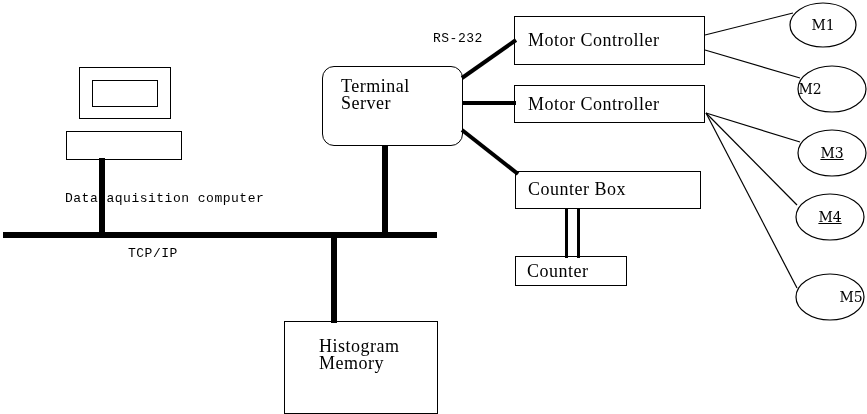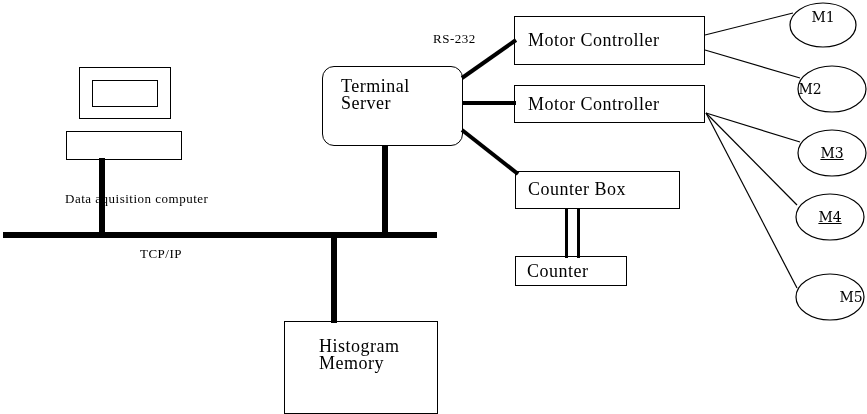--- a/index.html
+++ b/index.html
@@ -33,21 +33,21 @@
     color: #000000;
     font-family: Liberation Serif, serif;
     font-size: 18px;
     line-height: 17px;
     white-space: pre;
     letter-spacing: 0.5px;
   }
   .free-label {
     position: absolute;
     color: #000000;
-    font-family: Liberation Serif, serif;
+    font-family: Liberation Mono, monospace;
     font-size: 13px;
     line-height: 16px;
     white-space: pre;
     letter-spacing: 0.5px;
   }
   .ellipse-label {
     position: absolute;
     color: #000000;
     font-family: "DejaVu Serif", "Liberation Serif", serif;
     font-size: 14px;
@@ -99,42 +99,42 @@
   <div class="node-box" style="left:66px; top:131px; width:116px; height:29px;"></div>
   <div class="free-label" style="left:65px; top:191px;">Data aquisition computer</div>
 
   <div class="node-box" style="left:322px; top:66px; width:141px; height:80px;border-radius:12px;">
     <div class="node-label" style="left:18px; top:11px;">Terminal</div>
     <div class="node-label" style="left:18px; top:28px;text-align:center;">Server</div>
   </div>
 
   <div class="free-label" style="left:433px; top:31px;">RS-232</div>
 
-  <div class="free-label" style="left:140px; top:246px;">TCP/IP</div>
+  <div class="free-label" style="left:128px; top:246px;">TCP/IP</div>
 
   <div class="node-box" style="left:514px; top:16px; width:191px; height:49px;">
     <div class="node-label" style="left:13px; top:15px;">Motor Controller</div>
   </div>
 
   <div class="node-box" style="left:514px; top:85px; width:191px; height:38px;">
     <div class="node-label" style="left:13px; top:10px;">Motor Controller</div>
   </div>
 
-  <div class="node-box" style="left:515px; top:171px; width:165px; height:38px;">
+  <div class="node-box" style="left:515px; top:171px; width:186px; height:38px;">
     <div class="node-label" style="left:12px; top:9px;">Counter Box</div>
   </div>
 
   <div class="node-box" style="left:284px; top:321px; width:154px; height:93px;">
     <div class="node-label" style="left:34px; top:16px;">Histogram</div>
     <div class="node-label" style="left:34px; top:33px;">Memory</div>
   </div>
 
   <div class="node-box" style="left:515px; top:256px; width:112px; height:30px;">
     <div class="node-label" style="left:11px; top:6px;">Counter</div>
   </div>
 
-  <div class="ellipse-label" style="left:808px; top:10px; width:30px;">M1</div>
+  <div class="ellipse-label" style="left:808px; top:18px; width:30px;">M1</div>
   <div class="ellipse-label" style="left:795px; top:82px; width:30px;">M2</div>
   <div class="ellipse-label" style="left:817px; top:146px; width:30px;text-decoration:underline;">M3</div>
   <div class="ellipse-label" style="left:815px; top:210px; width:30px;text-decoration:underline;">M4</div>
   <div class="ellipse-label" style="left:815px; top:290px; width:30px;margin-left:21px;">M5</div>
 
 </div>
 
 </body></html>

